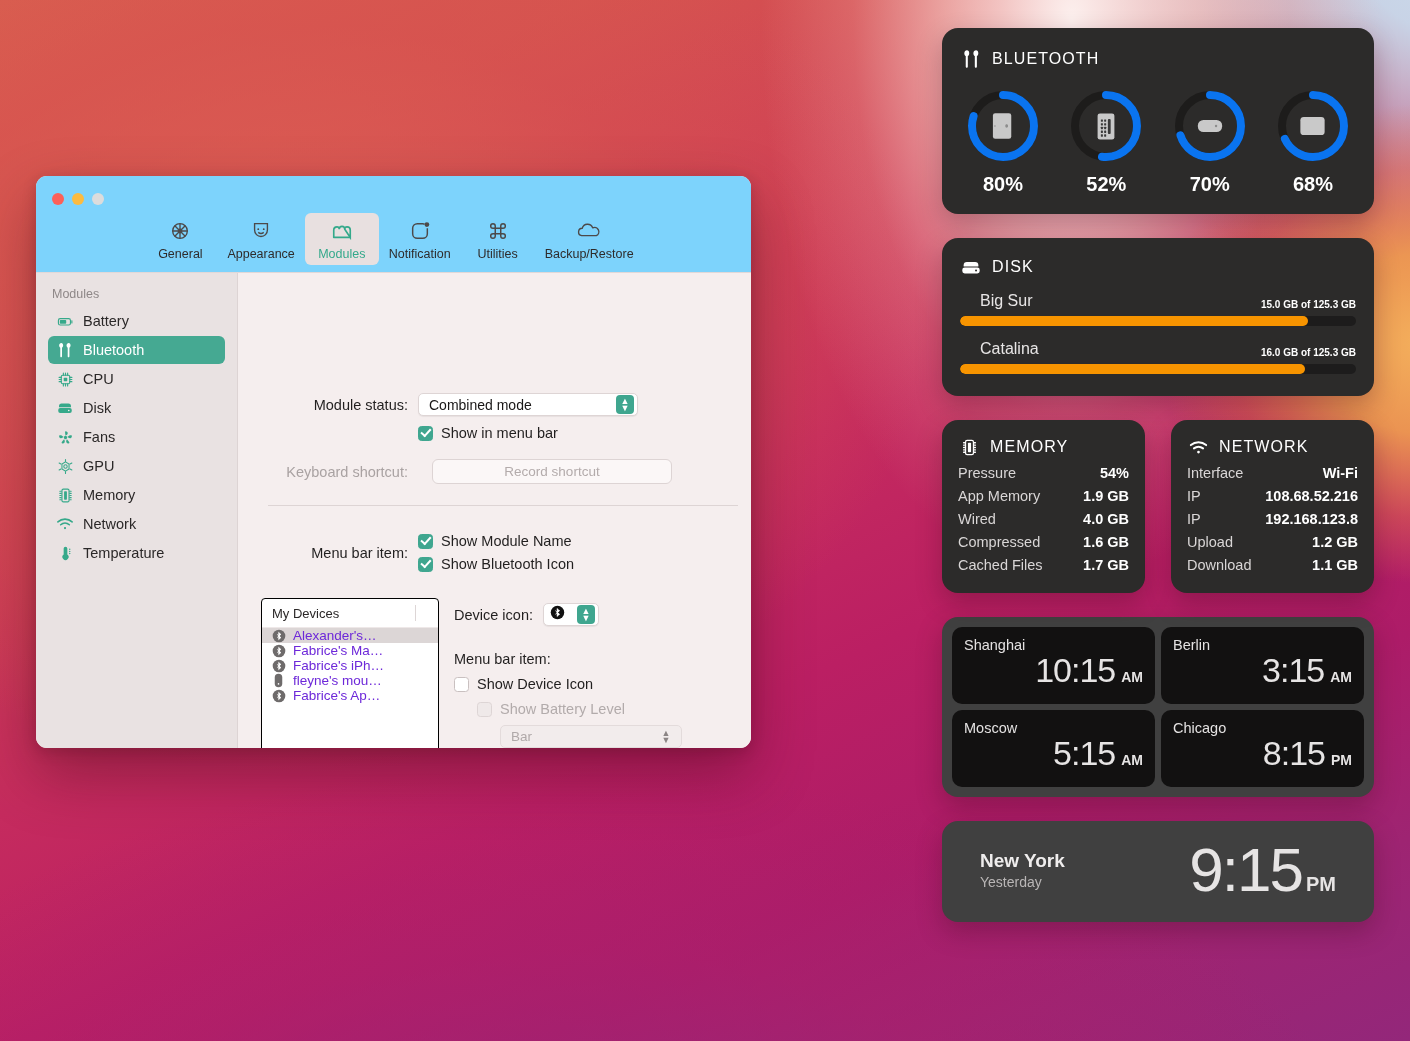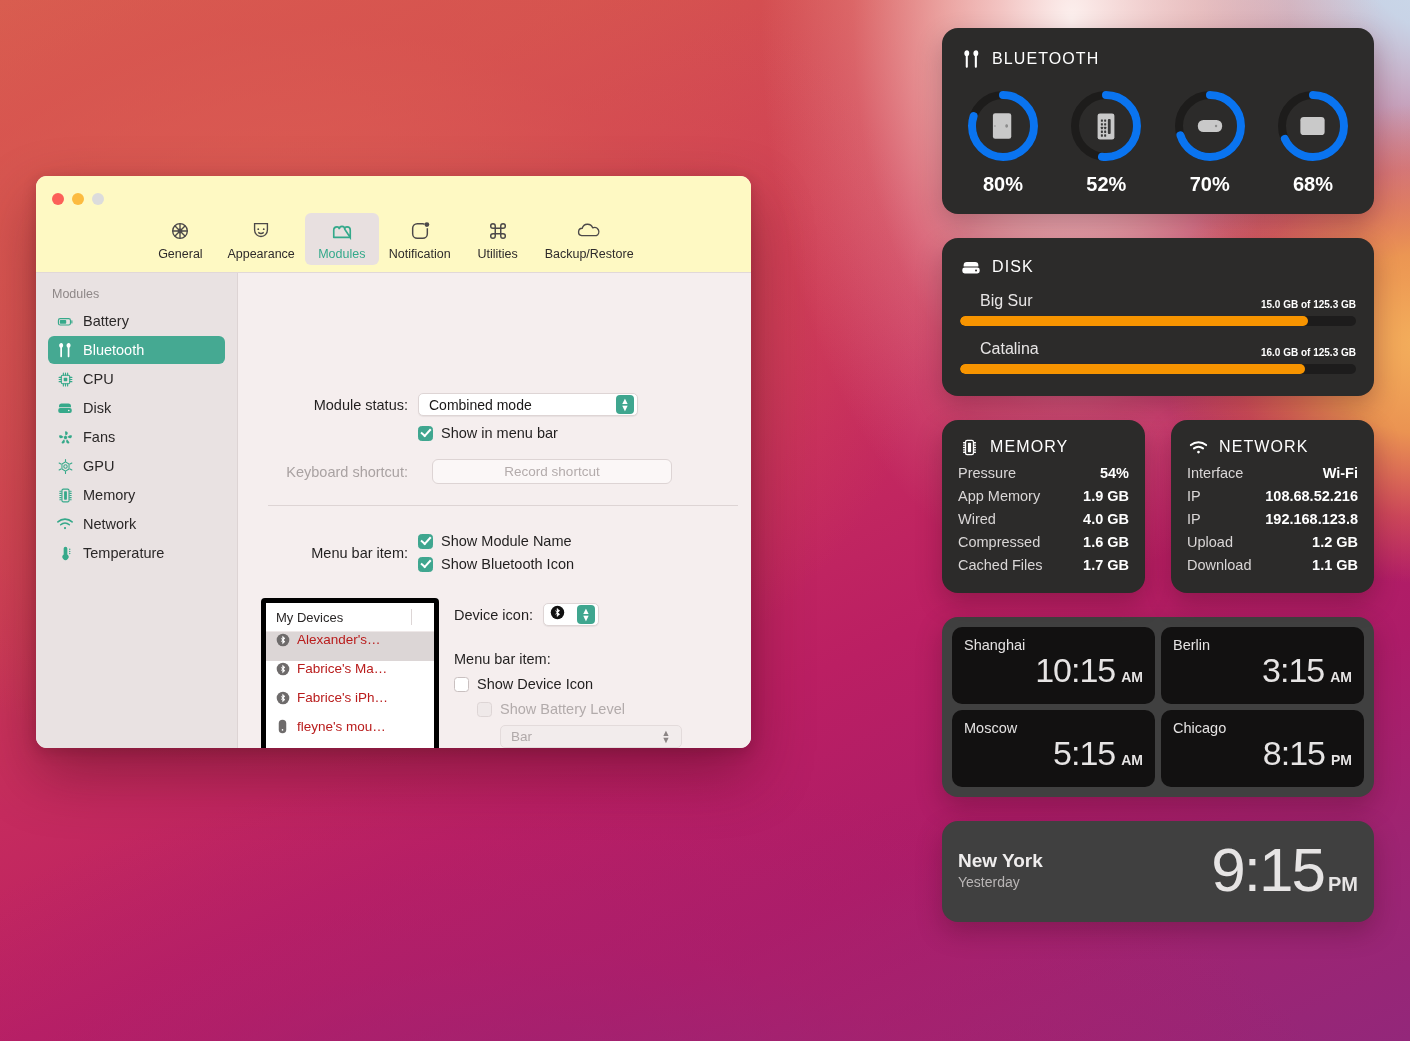--- a/index.html
+++ b/index.html
@@ -44,21 +44,21 @@
   }
 
   
   #settings-window{
     position:absolute;left:36px;top:176px;width:715px;height:572px;
     background:#f5eeee;border-radius:11px;
     box-shadow:0 26px 60px rgba(70,10,25,.42), 0 4px 14px rgba(70,10,25,.22);
     overflow:hidden;
   }
   #toolbar{
-    height:96px;background:#fef9c3;position:relative;
+    height:96px;background:#7dd3fc;position:relative;
     border-bottom:1px solid #e1d8d8;
   }
   #traffic{position:absolute;left:16px;top:17px;display:flex;gap:8px;}
   .tl{width:12px;height:12px;border-radius:50%;}
   .tl.red{background:#fc6058;}
   .tl.yellow{background:#fcbb40;}
   .tl.gray{background:#dcdcdc;}
   #tabs{display:flex;justify-content:center;align-items:flex-start;gap:0;padding-top:37px;}
   .tab{
     display:flex;flex-direction:column;align-items:center;justify-content:flex-start;
@@ -125,29 +125,29 @@
     display:flex;align-items:center;justify-content:center;font-size:13.5px;color:#b3abab;box-sizing:border-box;
   }
   #divider{position:absolute;left:30px;top:232px;width:470px;height:1px;background:#ddd4d4;}
 
   #menubar-item-row{position:absolute;left:30px;top:260px;}
   #menubar-item-label{width:140px;margin-right:10px;}
   #mb-checks{display:flex;flex-direction:column;gap:7px;}
 
   #devices-list{
     position:absolute;left:23px;top:325px;width:178px;height:222px;
-    background:#fff;border:5px solid #000000;border-radius:4px;overflow:hidden;
+    background:#fff;border:1px solid #000000;border-radius:4px;overflow:hidden;
     box-sizing:border-box;
   }
   #devices-header{
     height:28px;display:flex;align-items:center;padding:0 0 0 10px;
     font-size:13px;color:#2a2727;border-bottom:1px solid #eee8e8;position:relative;
   }
   #devices-header .hdiv{position:absolute;right:22px;top:6px;width:1px;height:16px;background:#ddd6d6;}
-  .dev{display:flex;align-items:flex-start;gap:7px;height:29px;padding-left:9px;font-size:13.5px;color:#b91c1c;cursor:default;}
+  .dev{display:flex;align-items:flex-end;gap:7px;height:15px;padding-left:9px;font-size:13.5px;color:#6d28d9;cursor:default;}
   .dev.sel{background:#dcd6d6;}
   .dev .dico{width:15px;height:15px;display:flex;align-items:center;justify-content:center;flex:none;}
 
   #device-icon-row{position:absolute;left:216px;top:330px;display:flex;align-items:center;gap:10px;}
   #device-icon-select{
     width:56px;height:23px;background:#fff;border:1px solid #ded5d5;border-radius:5px;
     display:flex;align-items:center;justify-content:space-between;padding:0 3px 0 6px;box-sizing:border-box;
     box-shadow:0 1px 1px rgba(0,0,0,.06);
   }
   #mb-item2{position:absolute;left:216px;top:378px;font-size:14.5px;color:#211f1f;}
@@ -194,21 +194,21 @@
   .mn-v{font-size:14.5px;font-weight:bold;color:#fff;}
 
   
   #clock-grid-card{margin-top:24px;padding:10px;display:grid;grid-template-columns:1fr 1fr;gap:6px;}
   .clock-cell{background:#121111;border-radius:10px;padding:10px 12px 14px;}
   .clock-city{font-size:14.5px;color:#e4e2e2;}
   .clock-time-wrap{display:flex;align-items:baseline;justify-content:flex-end;gap:6px;margin-top:-2px;}
   .clock-time{font-size:34px;color:#e6e4e4;font-weight:300;letter-spacing:-1px;}
   .clock-ampm{font-size:14px;color:#e6e4e4;font-weight:bold;}
 
-  #ny-card{margin-top:24px;padding:20px 16px 22px;display:flex;align-items:center;justify-content:space-between;}
+  #ny-card{margin-top:24px;padding:20px 38px 22px;display:flex;align-items:center;justify-content:space-between;}
   #ny-left .ny-city{font-size:19px;font-weight:bold;color:#efeded;}
   #ny-left .ny-sub{font-size:14px;color:#b9b6b6;margin-top:2px;}
   #ny-right{display:flex;align-items:baseline;gap:4px;}
   #ny-time{font-size:62px;color:#e6e4e4;font-weight:300;letter-spacing:-2px;line-height:.95;}
   #ny-ampm{font-size:20px;color:#e6e4e4;font-weight:bold;}
 </style>
 </head>
 <body>
 
 <div id="wallpaper">

